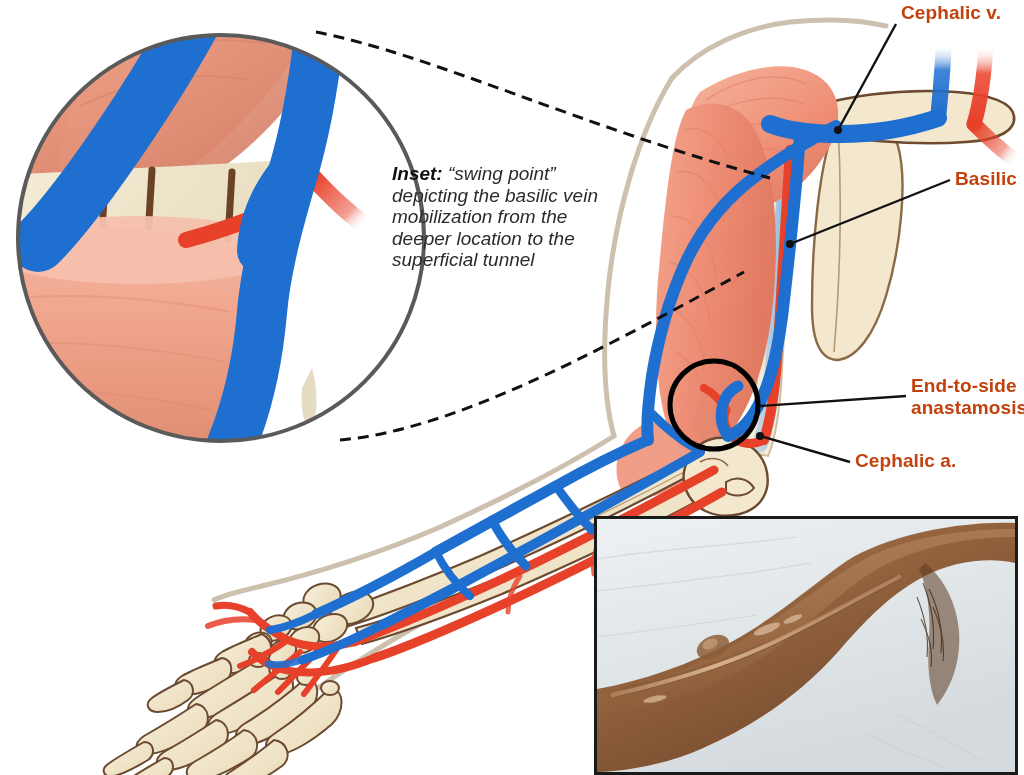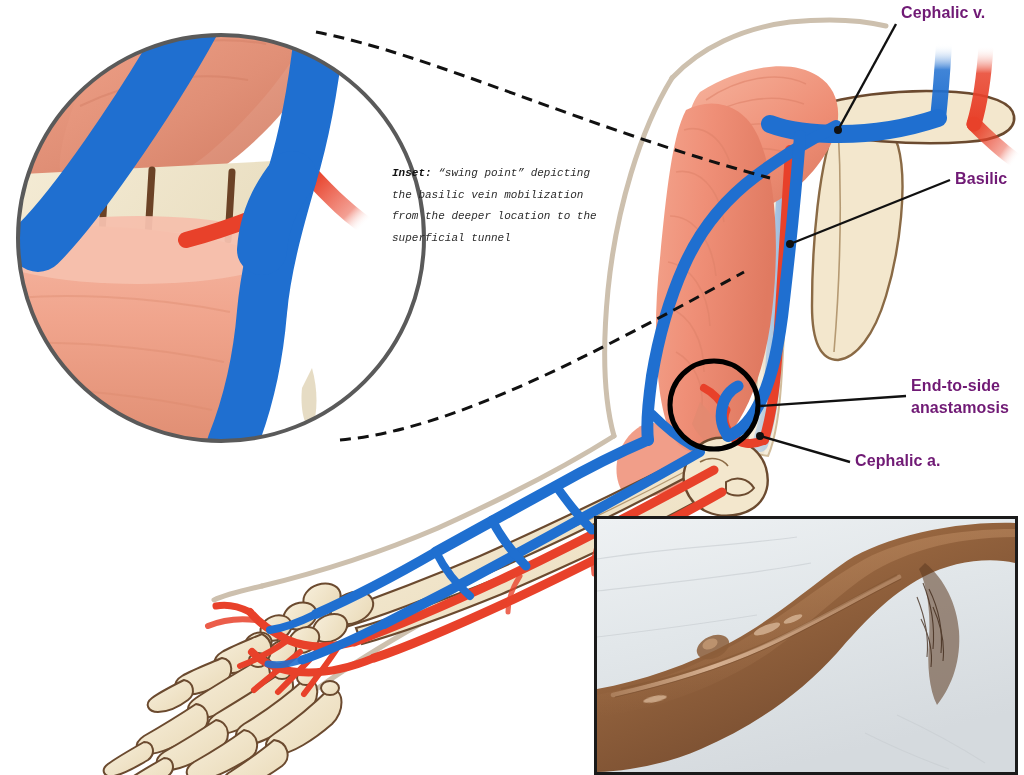--- a/index.html
+++ b/index.html
@@ -7,37 +7,37 @@
        font-family:"Liberation Sans", sans-serif;color:#111;}
   #figure{position:relative;width:1024px;height:775px;background:#fff;}
 
   .layer{position:absolute;left:0;top:0;width:1024px;height:775px;}
 
   
   .label{
     position:absolute;
     font-family:"Liberation Sans", sans-serif;
     font-weight:bold;
-    font-size:16px;
+    font-size:19px;
     line-height:22px;
     letter-spacing:0.1px;
-    color:#701a75;
+    color:#c2410c;
     white-space:pre;
   }
   #lbl-cephalic{left:901px;top:2px;}
   #lbl-basilic{left:955px;top:168px;}
   #lbl-ets{left:911px;top:375px;}
   #lbl-brachial{left:855px;top:450px;}
 
   
   #inset-caption{
     position:absolute;left:392px;top:163px;width:215px;
-    font-family:Liberation Mono, monospace;
+    font-family:Liberation Sans, sans-serif;
     font-style:italic;
-    font-size:11px;
+    font-size:19px;
     line-height:21.5px;
     color:#2b2b2b;
   }
   #inset-caption .lead{font-weight:bold;font-style:italic;color:#111;}
 
   
   #photo-frame{
     position:absolute;left:594px;top:516px;width:418px;height:253px;
     border:3px solid #1a1a1a;
     overflow:hidden;background:#dfe3e6;

